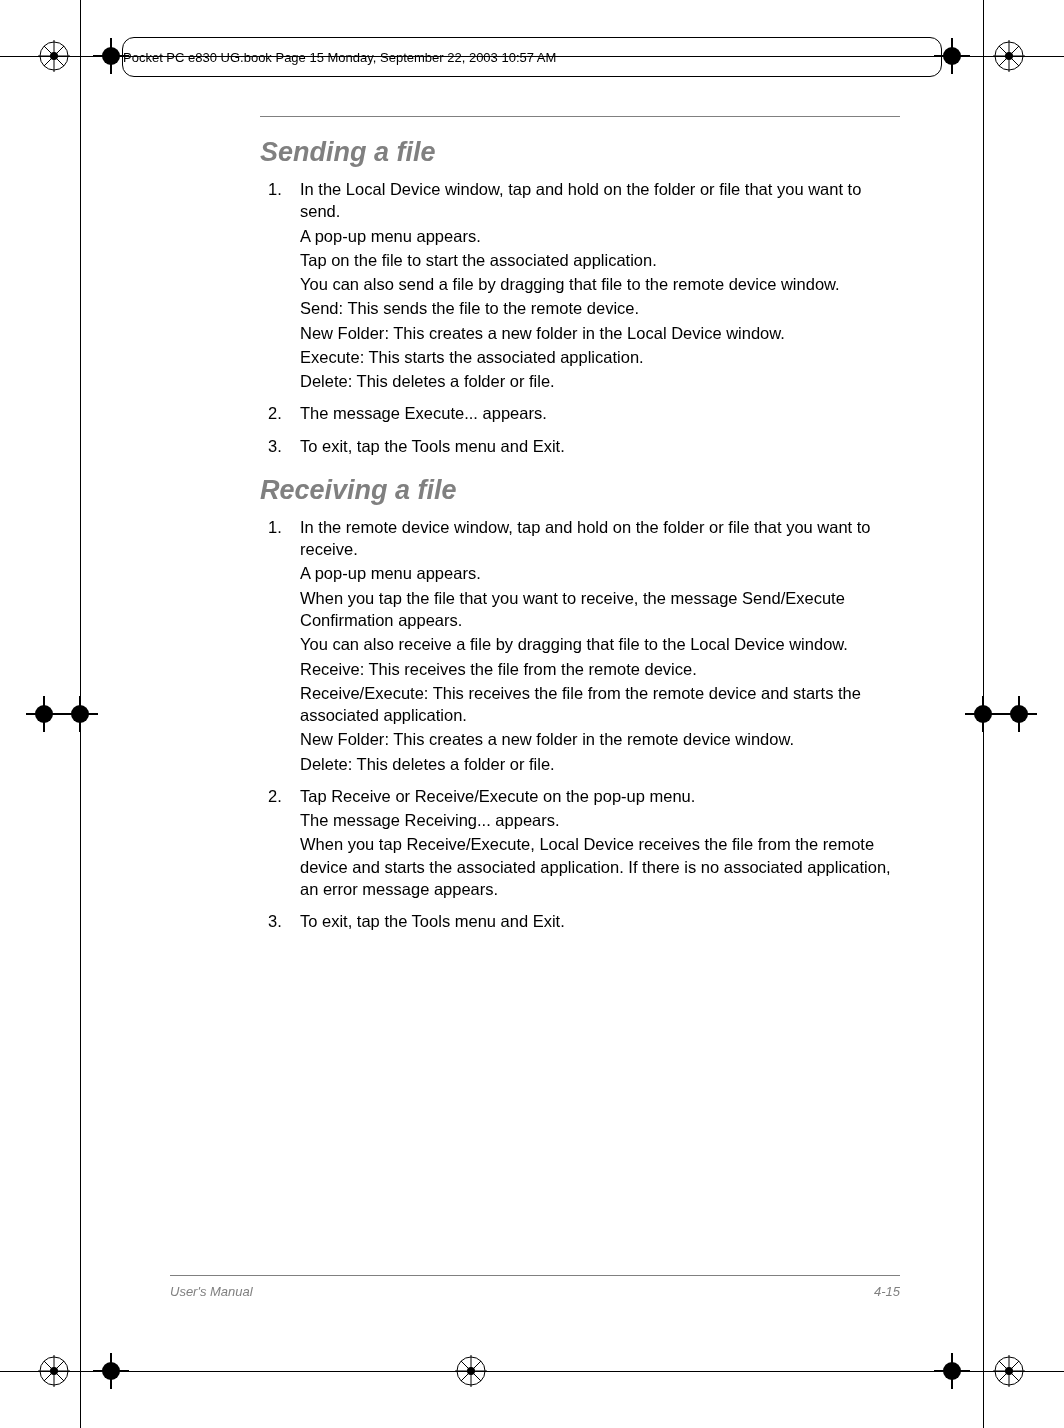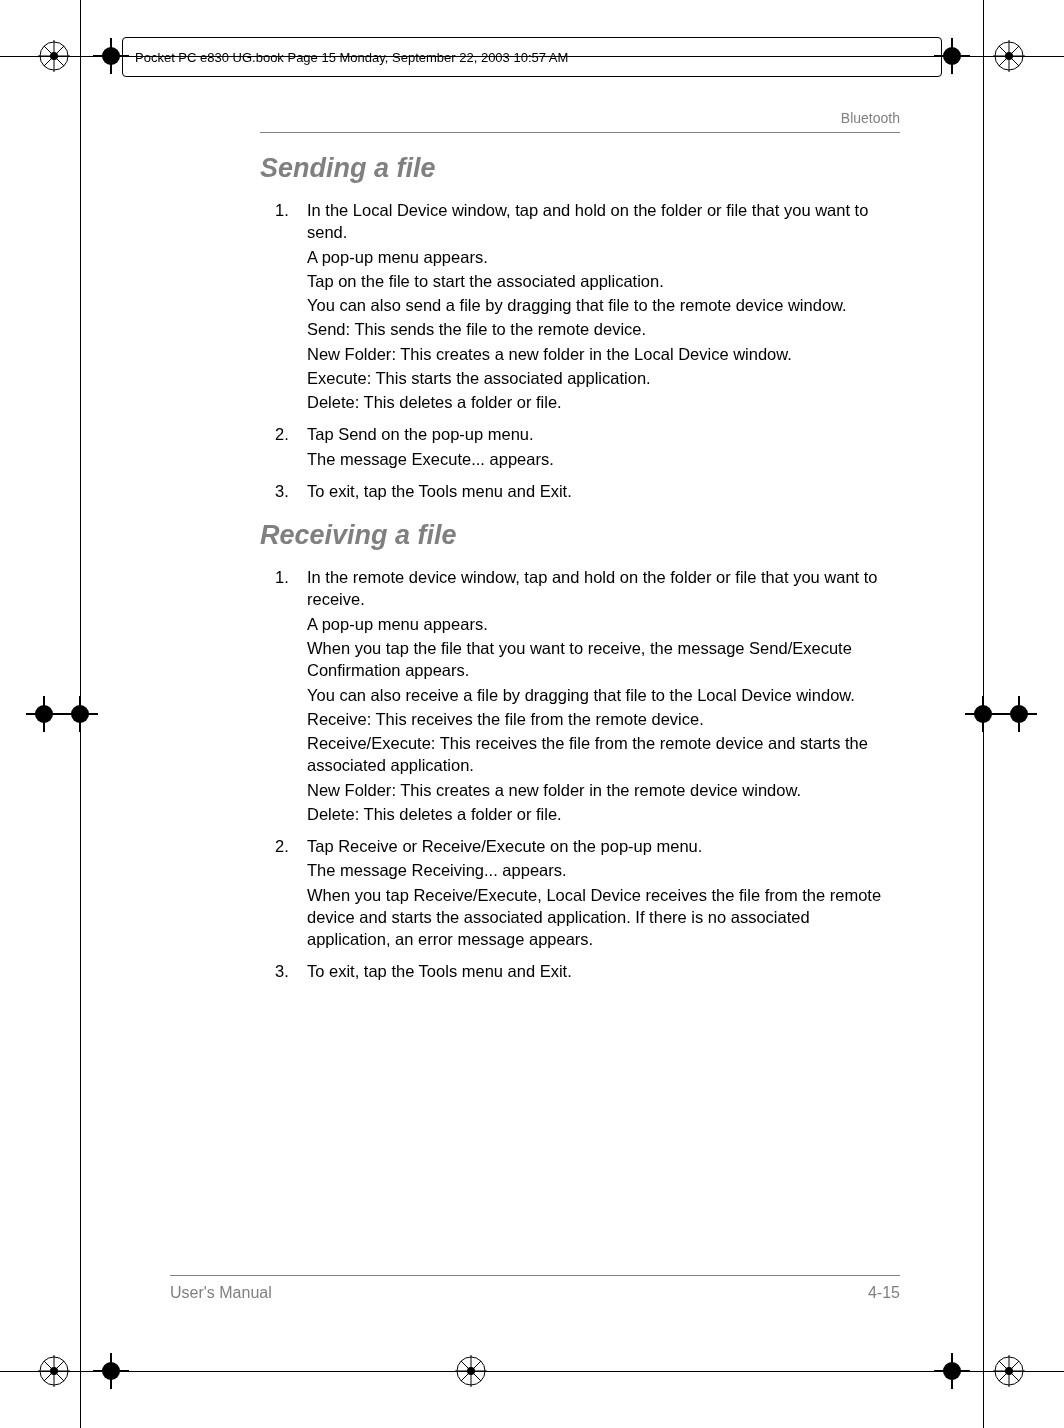--- a/index.html
+++ b/index.html
@@ -38,24 +38,23 @@
     height: 36px;
   }
   .cross-mark svg { width: 36px; height: 36px; }
   .header-bar {
     position: absolute;
     left: 122px;
     top: 37px;
     width: 820px;
     height: 40px;
     border: 1px solid #000;
-    border-radius: 4px;
+    border-radius: 12px;
     display: flex;
     align-items: center;
-    padding-left: 12px;
     font-size: 13px;
     color: #000;
     box-sizing: border-box;
   }
   .content-area {
     position: absolute;
     left: 260px;
     top: 110px;
     width: 640px;
   }
@@ -72,21 +71,21 @@
   h2.section {
     font-style: italic;
     font-weight: bold;
     color: #808080;
     font-size: 27px;
     margin: 18px 0 10px 0;
   }
   ol.numbered {
     list-style: none;
     padding: 0;
-    margin: 15px;
+    margin: 8px;
     counter-reset: item;
   }
   ol.numbered > li {
     counter-increment: item;
     position: relative;
     padding-left: 32px;
     margin-bottom: 10px;
     font-size: 16.5px;
     line-height: 1.35;
   }
@@ -104,22 +103,23 @@
     width: 730px;
   }
   .hr-bot {
     border: none;
     border-top: 1px solid #808080;
     margin: 0 0 8px 0;
   }
   .footer-row {
     display: flex;
     justify-content: space-between;
-    font-size: 16px;
+    font-size: 13px;
     color: #808080;
+    font-style: italic;
   }
   b { font-weight: normal; }
 </style>
 </head>
 <body>
 
 <div class="crop-line-v" style="left:80px;"></div>
 <div class="crop-line-v" style="left:983px;"></div>
 <div class="crop-line-h" style="top:56px;"></div>
 <div class="crop-line-h" style="top:1371px;"></div>
@@ -230,37 +230,35 @@
       <line x1="18" y1="0" x2="18" y2="36" stroke="#000" stroke-width="2"></line>
       <line x1="0" y1="18" x2="36" y2="18" stroke="#000" stroke-width="2"></line>
     </svg>
 </div>
 
 <div class="header-bar">
   <span>Pocket PC e830 UG.book  Page 15  Monday, September 22, 2003  10:57 AM</span>
 </div>
 
 <div class="content-area">
-  <div class="topic-label">Bluetooth</div>
   <hr class="hr-top">
 
   <h2 class="section">Sending a file</h2>
   <ol class="numbered" id="list1">
       <li>
         <div class="para">In the Local Device window, tap and hold on the folder or file that you want to send.</div>
         <div class="para">A pop-up menu appears.</div>
         <div class="para">Tap on the file to start the associated application.</div>
         <div class="para">You can also send a file by dragging that file to the remote device window.</div>
         <div class="para"><b>Send</b>: This sends the file to the remote device.</div>
         <div class="para"><b>New Folder</b>: This creates a new folder in the Local Device window.</div>
         <div class="para"><b>Execute</b>: This starts the associated application.</div>
         <div class="para"><b>Delete</b>: This deletes a folder or file.</div>
       </li>
       <li>
-        <div class="para">Tap <b>Send</b> on the pop-up menu.</div>
         <div class="para">The message <b>Execute</b>... appears.</div>
       </li>
       <li>
         <div class="para">To exit, tap the <b>Tools</b> menu and <b>Exit</b>.</div>
       </li>
     </ol>
 
   <h2 class="section">Receiving a file</h2>
   <ol class="numbered" id="list2">
       <li>

